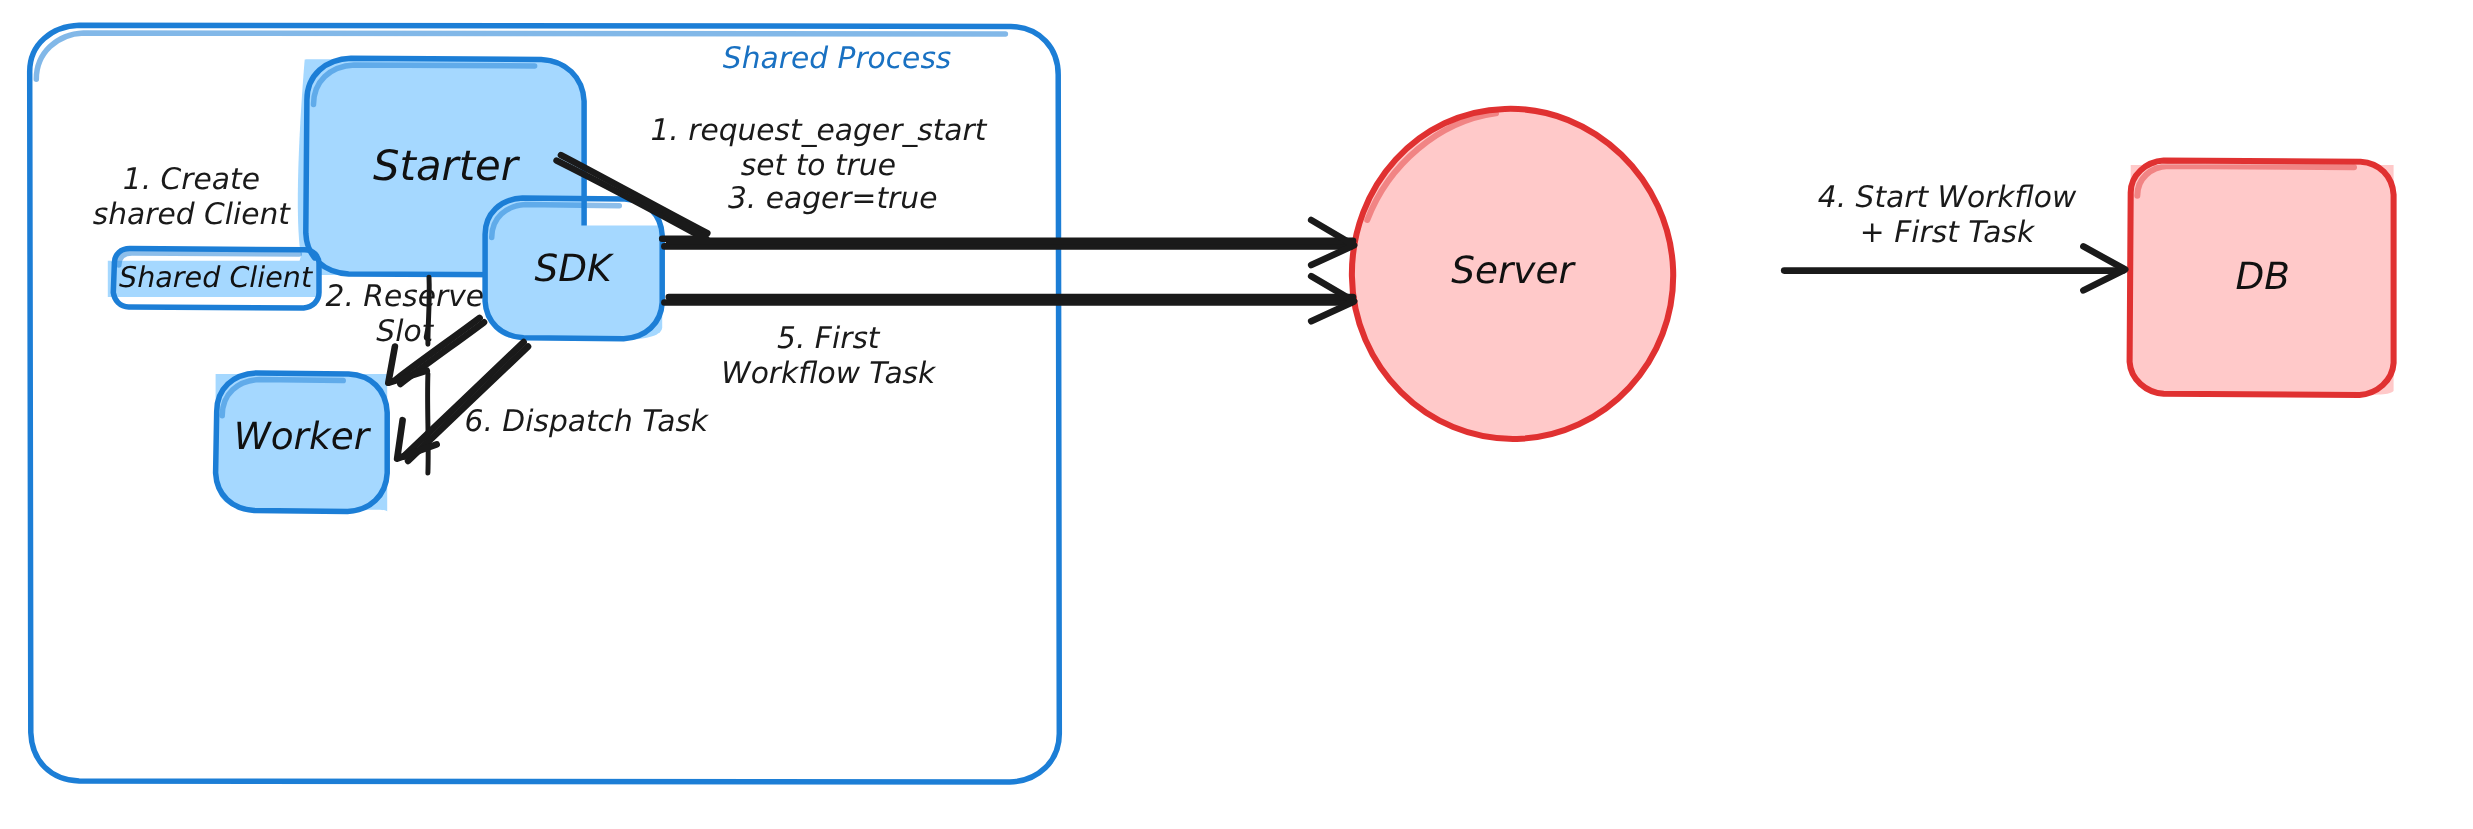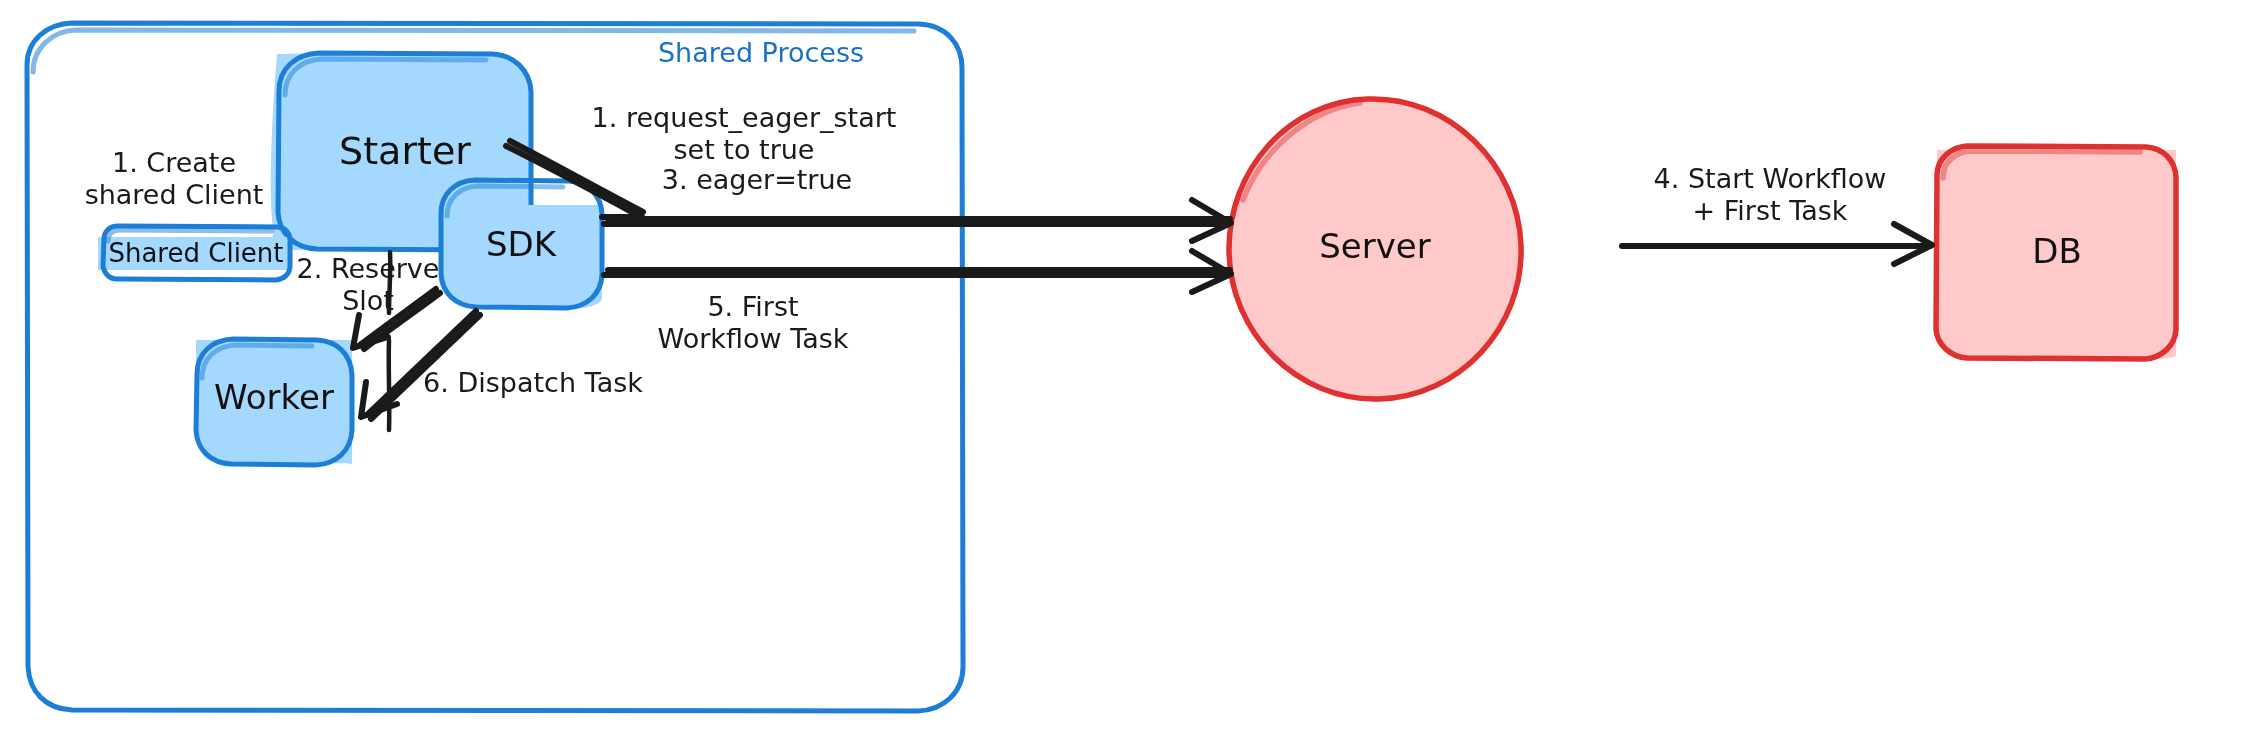--- a/index.html
+++ b/index.html
@@ -9,20 +9,21 @@
   }
   body {
     font-family: "DejaVu Sans", sans-serif;
   }
   #canvas {
     position: relative;
     width: 2248px;
     height: 754px;
     background: #ffffff;
     overflow: hidden;
+    font-style: italic;
   }
   #diagram-svg {
     position: absolute;
     left: 0;
     top: 0;
     width: 2248px;
     height: 754px;
   }
   .node-label {
     font-family: "DejaVu Sans", sans-serif;

